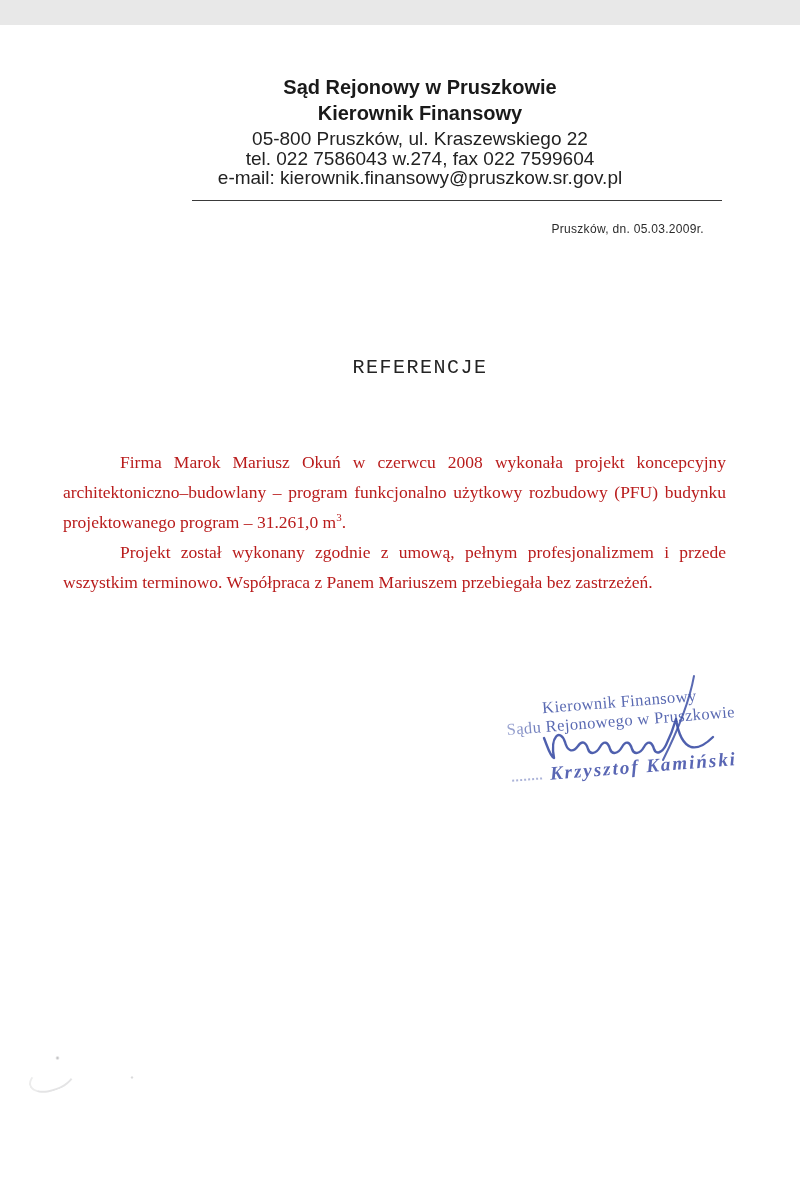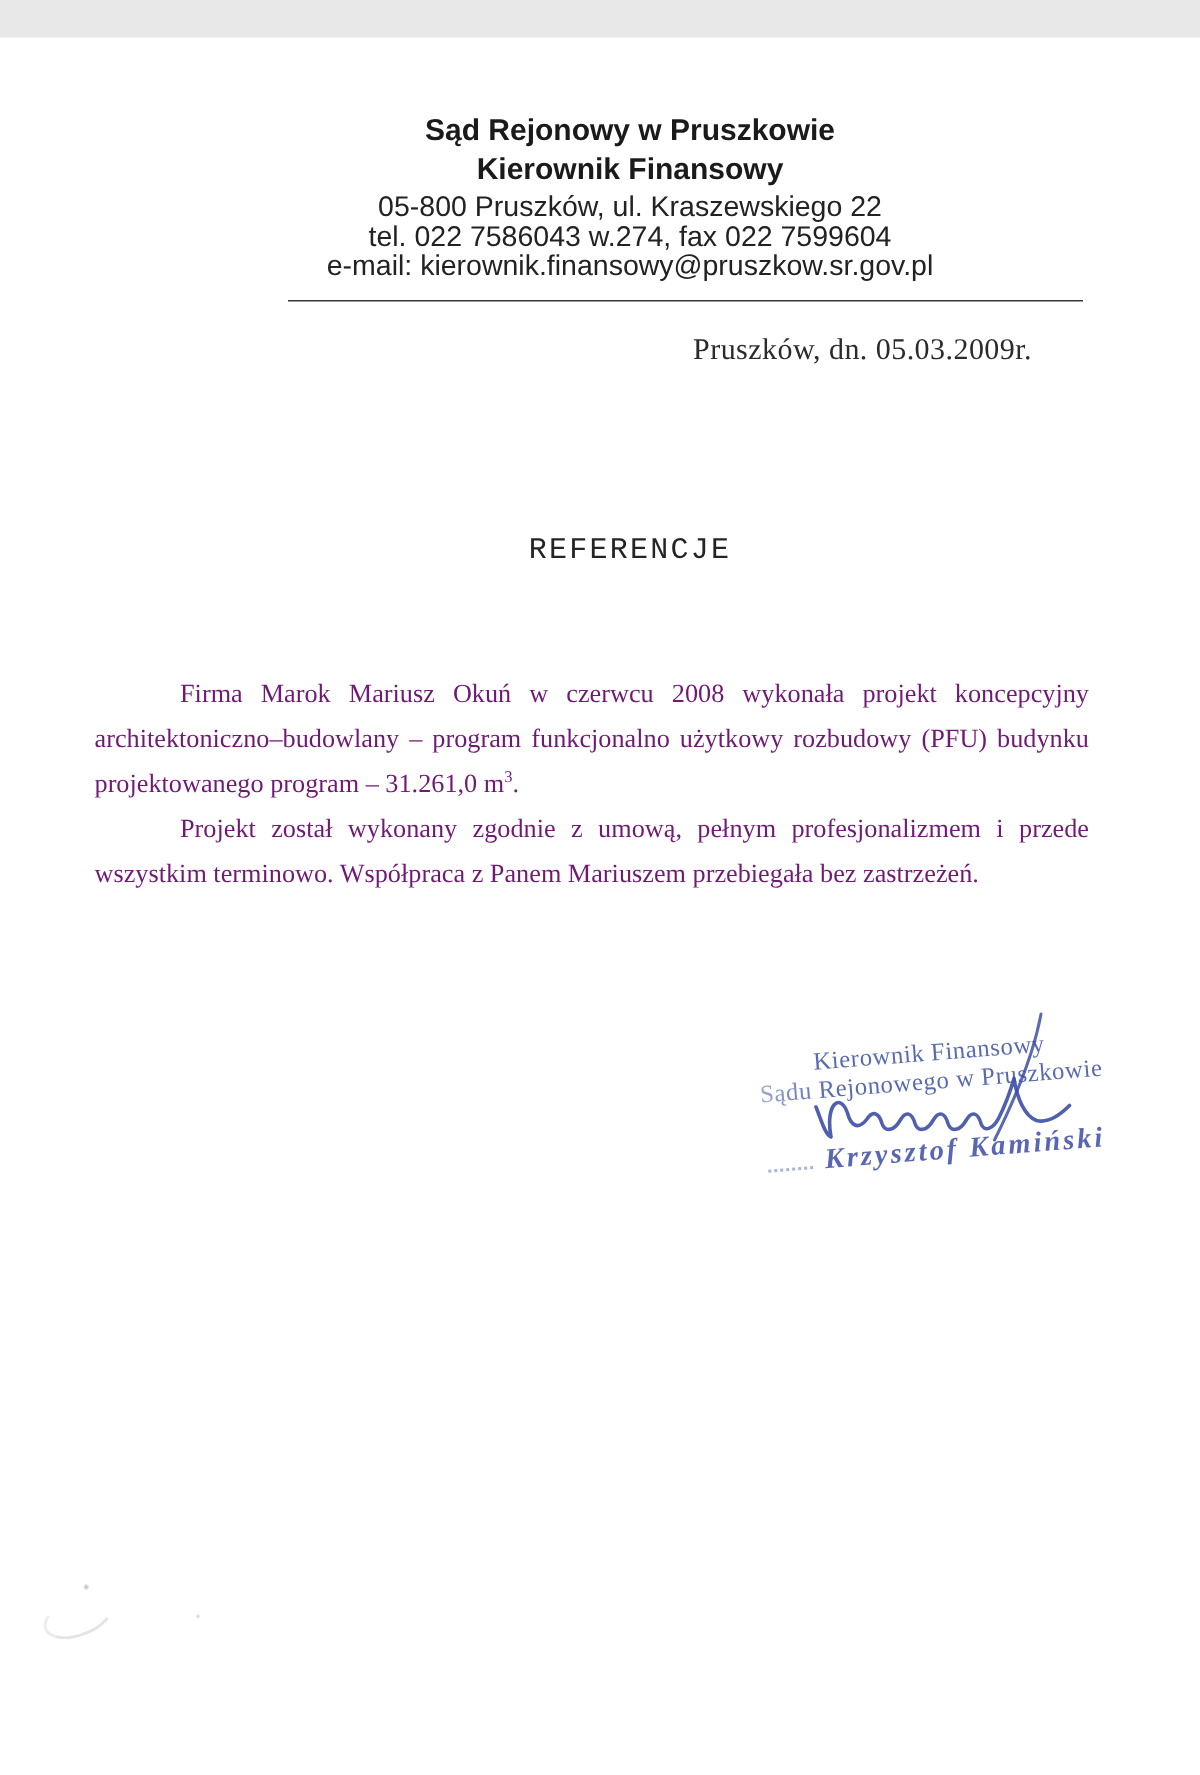--- a/index.html
+++ b/index.html
@@ -39,23 +39,23 @@
   .divider {
     position: absolute;
     left: 192px; top: 175px;
     width: 530px; height: 0;
     border-top: 1.6px solid #3a3a3a;
   }
 
   
   .dateline {
     position: absolute;
-    top: 197px; right: 112px;
-    font-family: Liberation Serif, serif;
-    font-size: 20px;
+    top: 197px; right: 96px;
+    font-family: Liberation Sans, sans-serif;
+    font-size: 12px;
     color: #2b2b2b;
     letter-spacing: 0.3px;
   }
 
   
   .doc-title {
     position: absolute;
     left: 120px; top: 331px;
     width: 600px;
     text-align: center;
@@ -66,21 +66,21 @@
     color: #242424;
   }
 
   
   .body-text {
     position: absolute;
     left: 63px; top: 422px;
     width: 663px;
     font-size: 17.5px;
     line-height: 30px;
-    color: #701a75;
+    color: #b91c1c;
   }
   .bline { display: block; }
   .jline { text-align: justify; text-align-last: justify; }
   .indent { padding-left: 57px; }
   .body-text sup {
     font-size: 11px;
     line-height: 0;
     vertical-align: super;
   }
 

